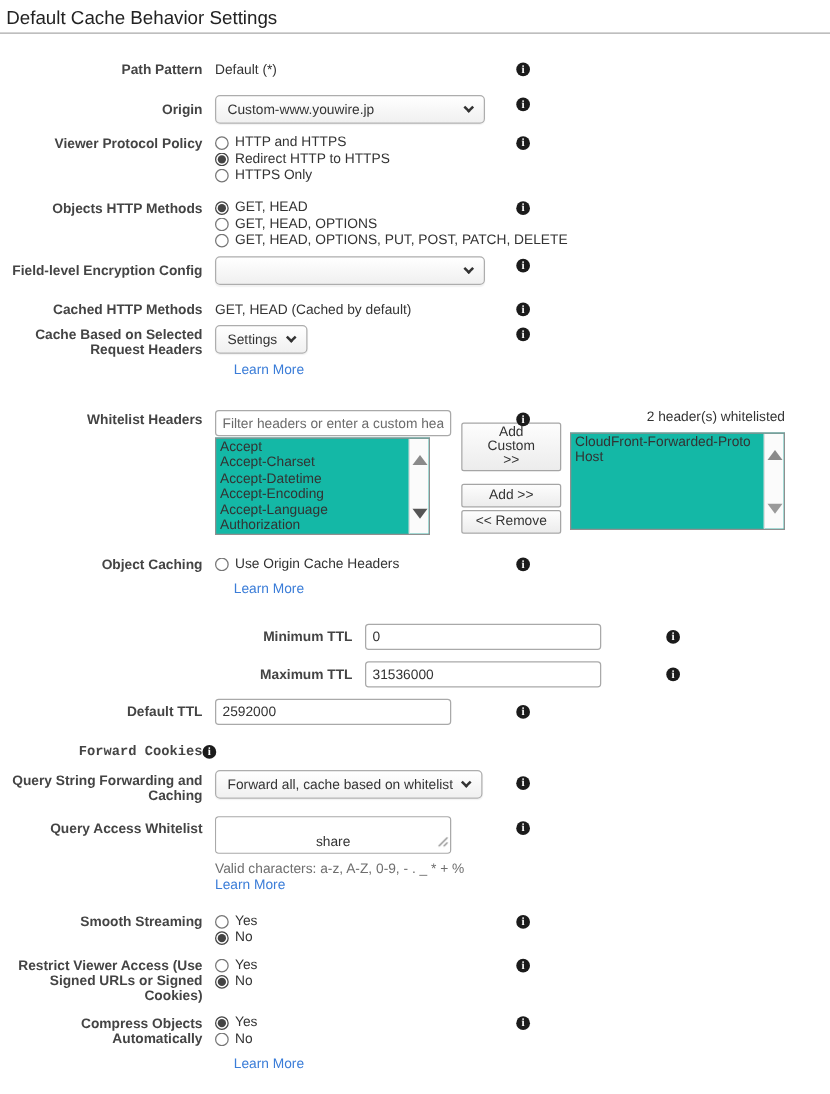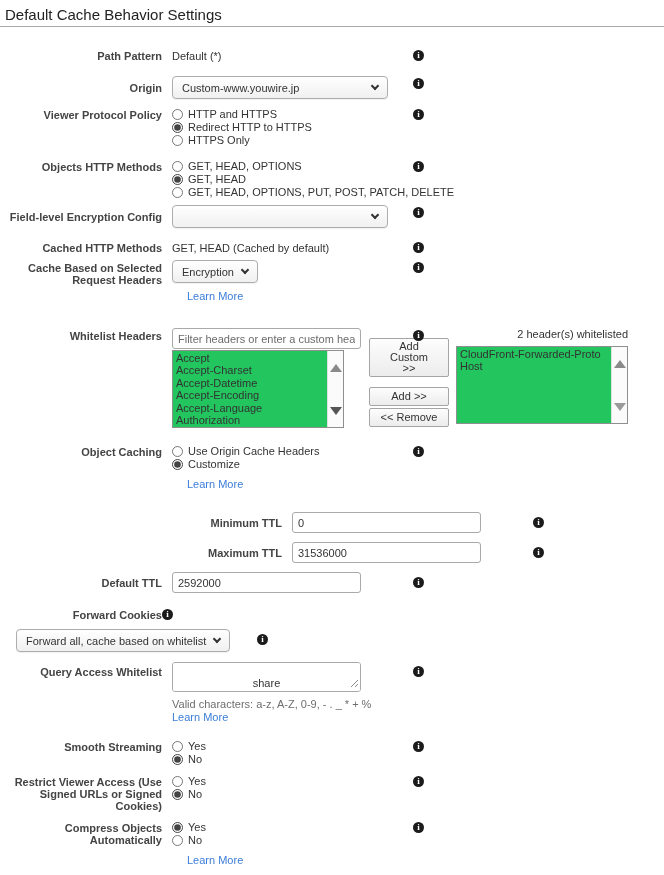--- a/index.html
+++ b/index.html
@@ -78,21 +78,21 @@
   }
 
   
   .wl-wrap { width: 456px; }
   .wl-cols { display: flex; align-items: flex-start; }
   .wl-col1 { width: 190px; }
   .wl-col2 { width: 80px; margin-left: 7px; margin-top: 10px; }
   .wl-col3 { width: 172px; margin-left: 7px; }
   .wl-count { text-align: right; margin-bottom: 5px; line-height: 13px; }
   .listbox {
-    width: 172px; height: 78px; border: 1px solid #8f8f8f; background: #22c55e;
+    width: 172px; height: 78px; border: 1px solid #8f8f8f; background: #14b8a6;
     display: flex; overflow: hidden; margin-top: 1px;
   }
   .listbox .items { flex: 1; overflow: hidden; padding-top: 1px; }
   .lb-item { line-height: 12.4px; padding-left: 3px; white-space: nowrap; cursor: default; }
   .sbar {
     flex: 0 0 16px; background: #fbfbfb; border-left: 1px solid #e0e0e0;
     display: flex; flex-direction: column; align-items: center; justify-content: space-between;
     padding: 13px 0 12px 0;
   }
   .tri-up { width: 0; height: 0; border-left: 6px solid transparent; border-right: 6px solid transparent; border-bottom: 8px solid #8a8a8a; cursor: pointer; }
@@ -152,26 +152,26 @@
       </div>
       <span class="info">
           <span>i</span>
         </span>
     </div>
 
     <div class="row mb6">
       <div class="flabel">Objects HTTP Methods</div>
       <div class="fcontrol radio-group">
         <label class="radio-opt">
+          <input type="radio" name="ahm" checked="" style="">
+          <span>GET, HEAD</span>
+        </label>
+        <label class="radio-opt">
           <input type="radio" name="ahm" style="">
           <span>GET, HEAD, OPTIONS</span>
-        </label>
-        <label class="radio-opt">
-          <input type="radio" name="ahm" checked="" style="">
-          <span>GET, HEAD</span>
         </label>
         <label class="radio-opt">
           <input type="radio" name="ahm" style="">
           <span>GET, HEAD, OPTIONS, PUT, POST, PATCH, DELETE</span>
         </label>
       </div>
       <span class="info">
           <span>i</span>
         </span>
     </div>
@@ -194,21 +194,21 @@
       <div class="fcontrol plain-value">GET, HEAD (Cached by default)</div>
       <span class="info">
           <span>i</span>
         </span>
     </div>
 
     <div class="row mb26">
       <div class="flabel">Cache Based on Selected Request Headers</div>
       <div class="fcontrol">
         <div class="awsselect small">
-          <span>Encryption</span>
+          <span>Settings</span>
           <span class="chev"></span>
         </div>
         <div style="margin-top:7px; margin-left:15px;">
           <a class="link">Learn More</a>
         </div>
       </div>
       <span class="info">
           <span>i</span>
         </span>
     </div>
@@ -261,24 +261,20 @@
         </span>
     </div>
 
     <div class="row mb22">
       <div class="flabel">Object Caching</div>
       <div class="fcontrol radio-group">
         <label class="radio-opt">
           <input type="radio" name="oc" style="">
           <span>Use Origin Cache Headers</span>
         </label>
-        <label class="radio-opt">
-          <input type="radio" name="oc" checked="" style="">
-          <span>Customize</span>
-        </label>
         <div style="margin-top:8px; margin-left:15px;">
           <a class="link">Learn More</a>
         </div>
       </div>
       <span class="info">
           <span>i</span>
         </span>
     </div>
 
     <div class="row mb9">
@@ -305,27 +301,28 @@
       <div class="flabel" style="padding-top:5px;">Default TTL</div>
       <div class="fcontrol">
         <input class="tinput" value="2592000" style="">
       </div>
       <span class="info" style="margin-top:5px;">
           <span>i</span>
         </span>
     </div>
 
     <div class="row mb8">
-      <div class="flabel" style="padding-top:6px;">Forward Cookies</div>
+      <div class="flabel" style="padding-top:6px;font-family:Liberation Mono, monospace;">Forward Cookies</div>
       <span class="info" style="margin-top:6px;">
           <span>i</span>
         </span>
     </div>
 
     <div class="row mb10">
+      <div class="flabel" style="padding-top:3px;">Query String Forwarding and Caching</div>
       <div class="fcontrol">
         <div class="awsselect small">
           <span>Forward all, cache based on whitelist</span>
           <span class="chev"></span>
         </div>
       </div>
       <span class="info" style="margin-top:5px;">
           <span>i</span>
         </span>
     </div>

